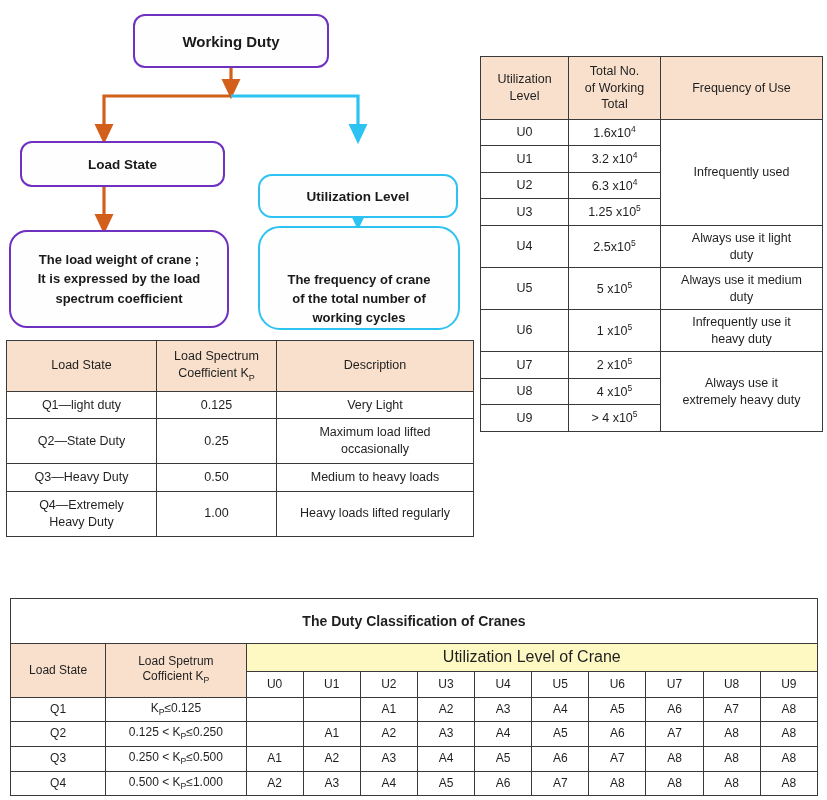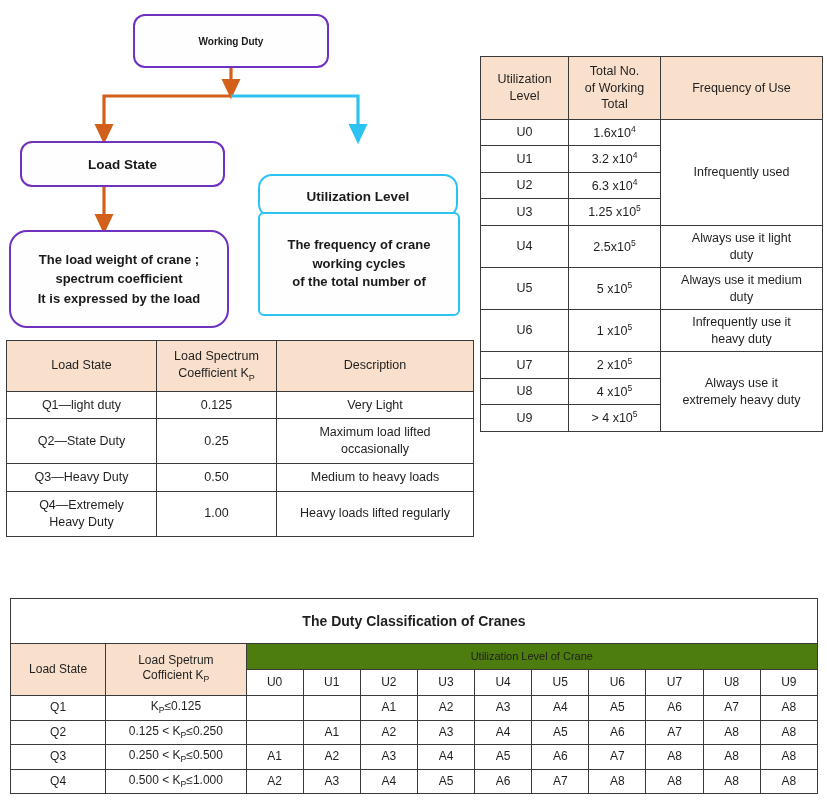--- a/index.html
+++ b/index.html
@@ -30,43 +30,44 @@
     align-items: center;
     justify-content: center;
     text-align: center;
     border-radius: 12px;
   }
   .fc-box.purple { border: 2.5px solid #7030c0; }
   .fc-box.cyan   { border: 2.5px solid #2cc3f2; }
 
   #box-working-duty {
     left: 133px; top: 14px; width: 196px; height: 54px;
-    font-size: 10px; font-weight: bold;
+    font-size: 15px; font-weight: bold;
   }
   #box-load-state {
     left: 20px; top: 141px; width: 205px; height: 46px;
     font-size: 13.5px; font-weight: bold;
   }
   #box-utilization-level {
     left: 258px; top: 141px; width: 200px; height: 44px;
     font-size: 13.5px; font-weight: bold;
     border-radius: 14px;
     margin-top: 33px;
   }
   #box-load-desc {
     left: 9px; top: 230px; width: 220px; height: 98px;
     font-size: 13px; font-weight: bold; line-height: 1.5;
     border-radius: 18px;
     padding: 0 8px;
   }
   #box-util-desc {
-    left: 258px; top: 212px; width: 202px; height: 104px;
+    left: 258px; top: 226px; width: 202px; height: 104px;
     font-size: 13px; font-weight: bold; line-height: 1.45;
-    border-radius: 6px;
+    border-radius: 22px;
     padding: 0 8px;
+    align-items: flex-end;
   }
   .fc-text { display: block; }
 
   #connector-svg {
     position: absolute;
     left: 0; top: 0; width: 480px; height: 340px;
     pointer-events: none;
   }
 
   
@@ -116,21 +117,21 @@
     font-size: 12px;
   }
   #duty-table td { padding: 3px 2px; line-height: 1.3; }
   #duty-table .title-cell {
     font-size: 14px;
     font-weight: bold;
     background: #ffffff;
     height: 38px;
   }
   #duty-table .hdr-left { background:#f9e0cc; font-size: 12px; }
-  #duty-table .hdr-util { background:#4d7c0f; font-size: 11px; height: 19px; }
+  #duty-table .hdr-util { background:#fef9c3; font-size: 16px; height: 19px; }
   #duty-table .hdr-ucol { background:#ffffff; font-size: 12px; height: 19px; }
   .sub { font-size: 0.72em; vertical-align: sub; }
 </style>
 </head>
 <body>
 
 <div id="flowchart">
 
   <svg id="connector-svg" viewBox="0 0 480 340" xmlns="http://www.w3.org/2000/svg">
     <defs>
@@ -161,30 +162,30 @@
     <span class="fc-text">Load State</span>
   </div>
 
   <div class="fc-box cyan" id="box-utilization-level">
     <span class="fc-text">Utilization Level</span>
   </div>
 
   <div class="fc-box purple" id="box-load-desc">
     <div>
       <span class="fc-text">The load weight of crane ;</span>
+      <span class="fc-text">It is expressed by the load</span>
       <span class="fc-text">spectrum coefficient</span>
-      <span class="fc-text">It is expressed by the load</span>
     </div>
   </div>
 
   <div class="fc-box cyan" id="box-util-desc">
     <div>
       <span class="fc-text">The frequency of crane</span>
+      <span class="fc-text">of the total number of</span>
       <span class="fc-text">working cycles</span>
-      <span class="fc-text">of the total number of</span>
     </div>
   </div>
 </div>
 
 <table class="grid" id="load-state-table">
   <colgroup>
     <col style="width:150px">
       <col style="width:120px">
       <col style="width:197px">
   </colgroup>

